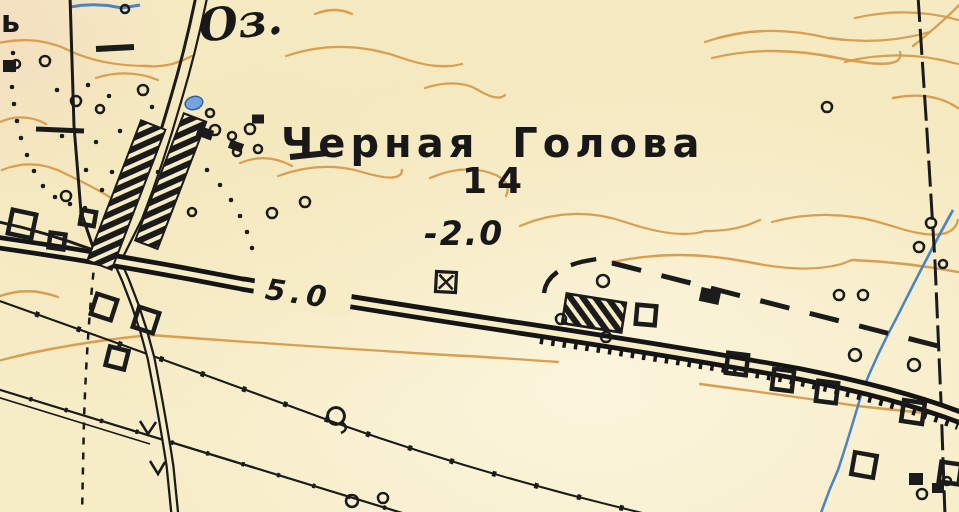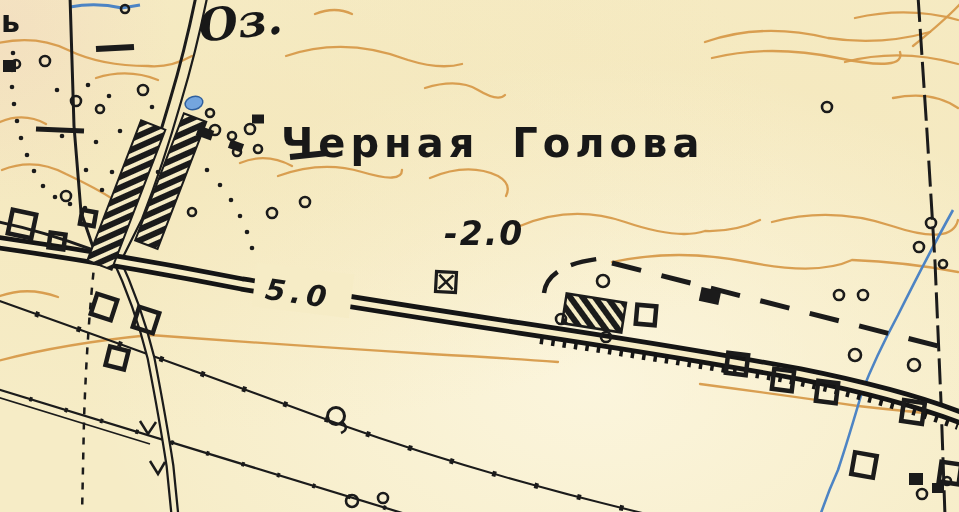--- a/index.html
+++ b/index.html
@@ -268,17 +268,18 @@
         <circle class="tree" cx="919" cy="247" r="5"></circle>
     <circle class="tree" cx="943" cy="264" r="4"></circle>
         <circle class="tree" cx="352" cy="501" r="6"></circle>
     <circle class="tree" cx="383" cy="498" r="5"></circle>
         <circle class="tree" cx="922" cy="494" r="5"></circle>
     <circle class="tree" cx="947" cy="481" r="4"></circle>
   </g>
 </svg>
 
   <div class="lbl place" style="left:281px;top:88px;margin-top:32px;">Черная Голова</div>
-  <div class="lbl neg" style="left:444px;top:214px;text-align:right;">-2.0</div>
+  <div class="lbl spot" style="left:462px;top:160px;">14</div>
+  <div class="lbl neg" style="left:424px;top:214px;text-align:right;">-2.0</div>
   <div class="lbl roadmark" style="left:268px;top:272px;">5.0</div>
   <div class="lbl lake" style="left:196px;top:0px;">Оз.</div>
   <div class="lbl edgeletter" style="left:1px;top:4px;">ь</div>
 </div>
 
 </body></html>

